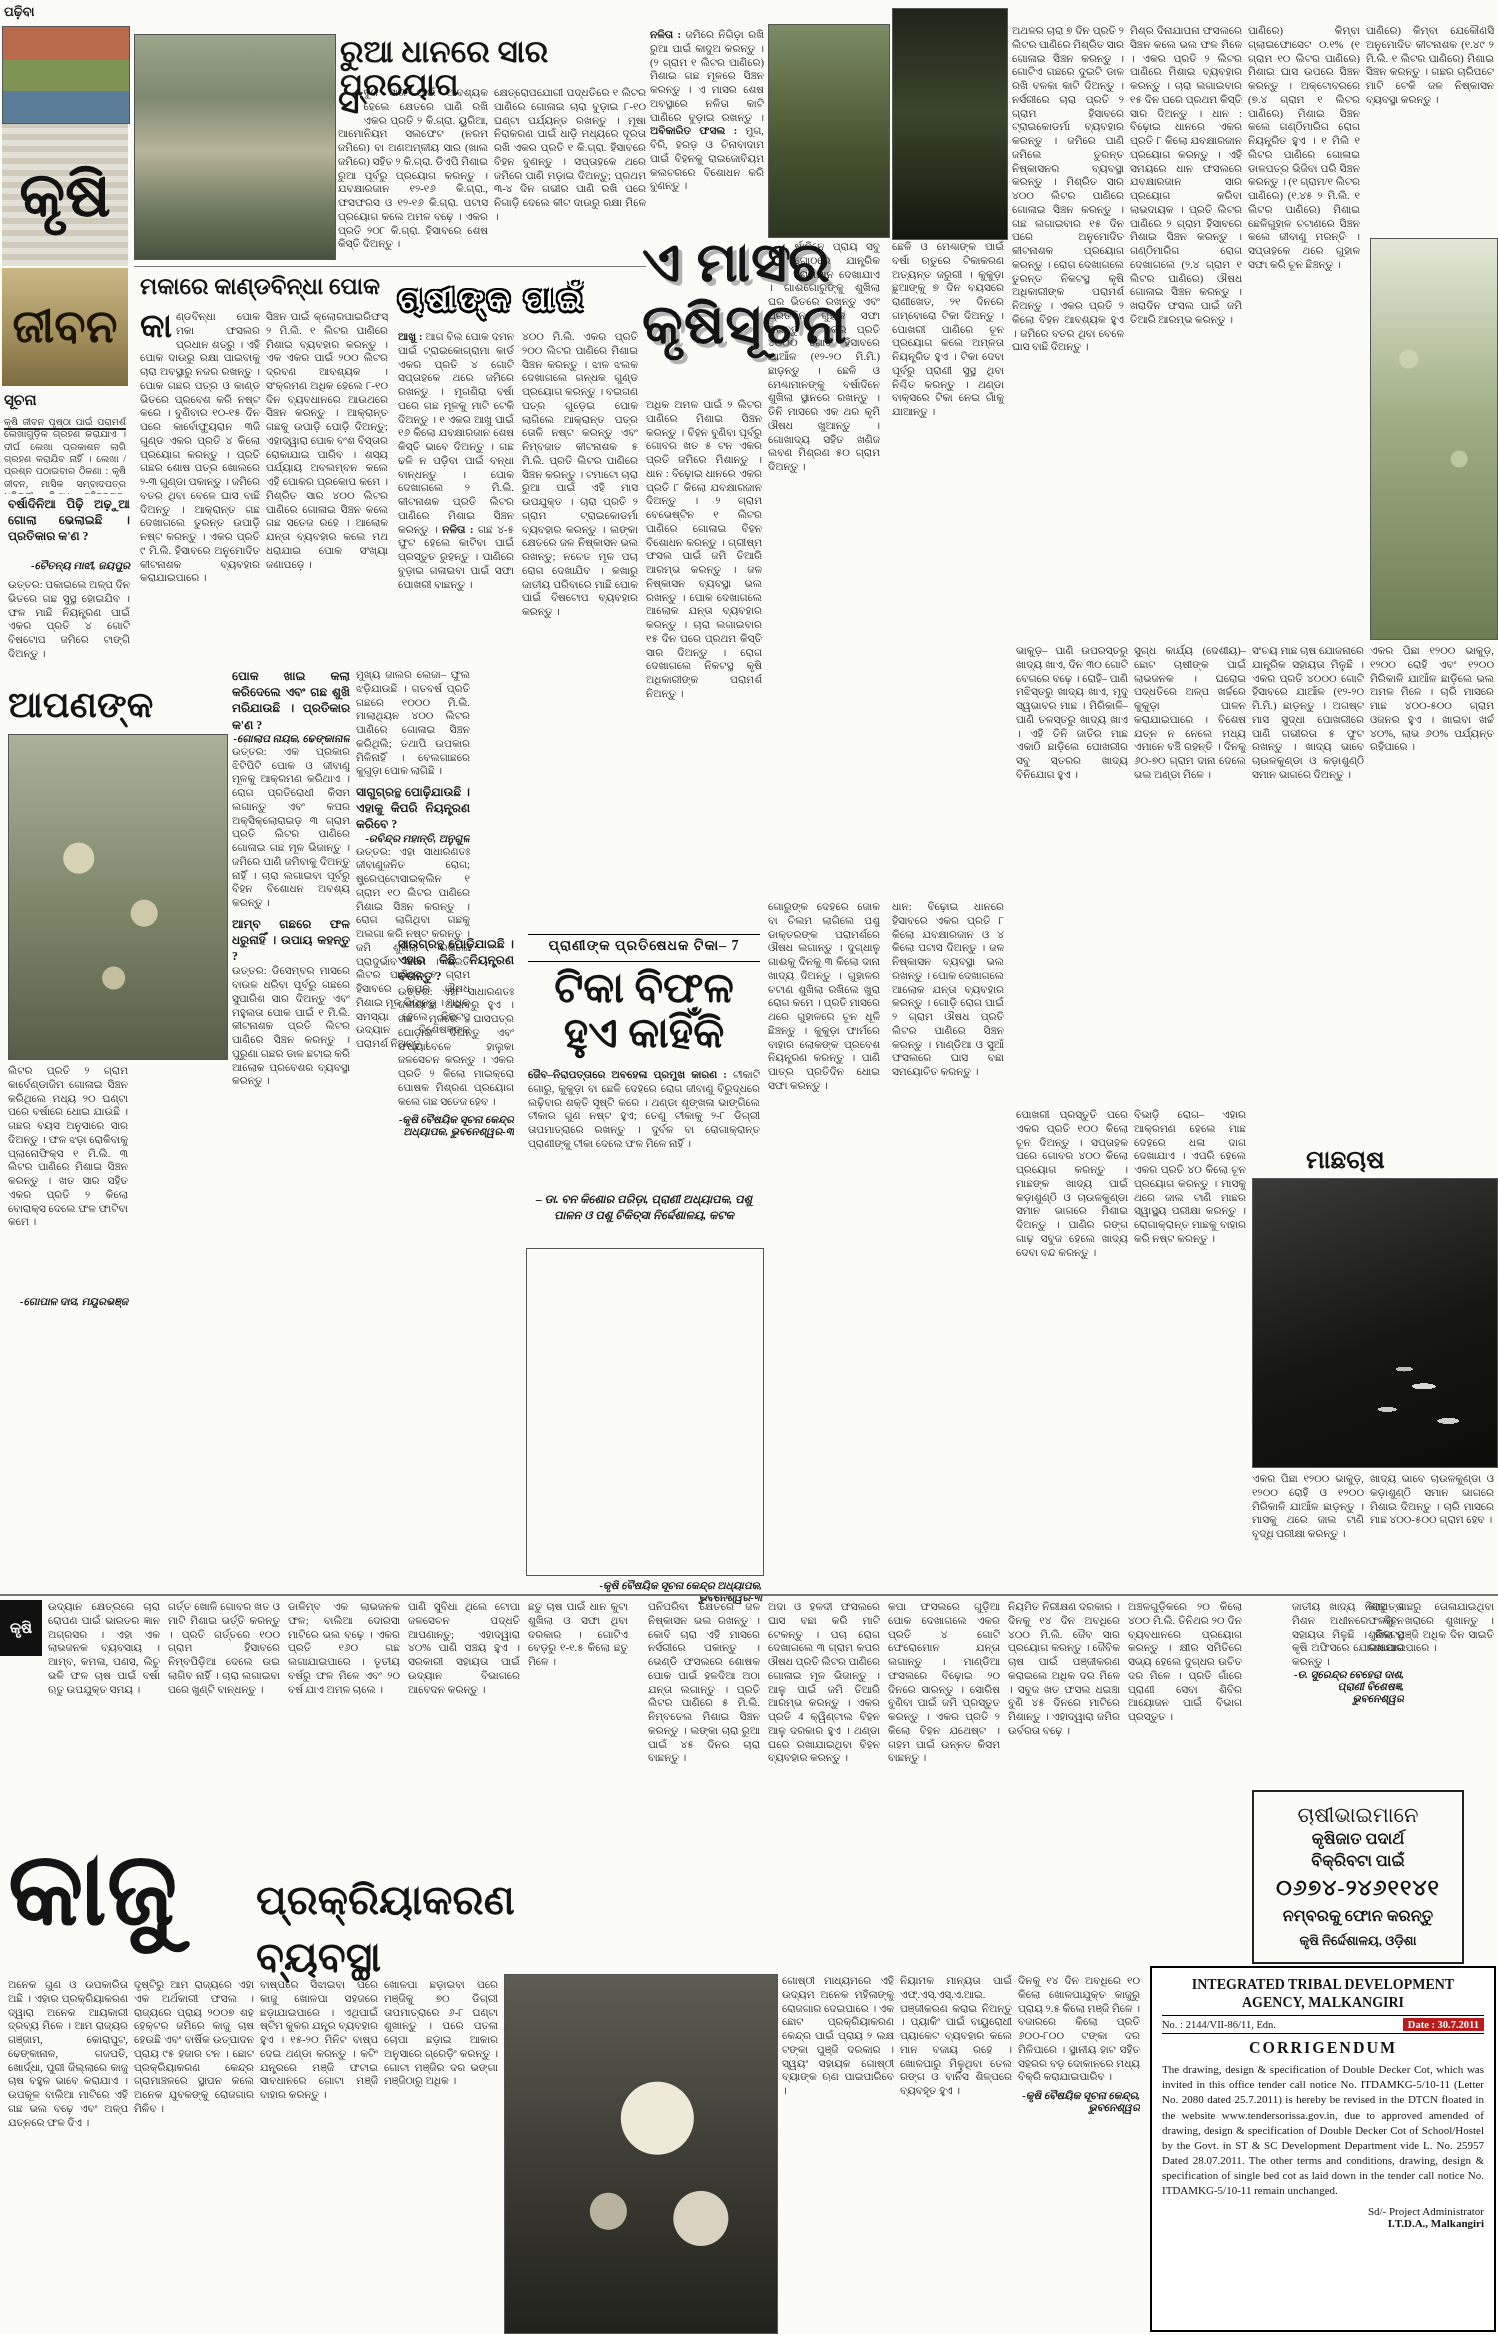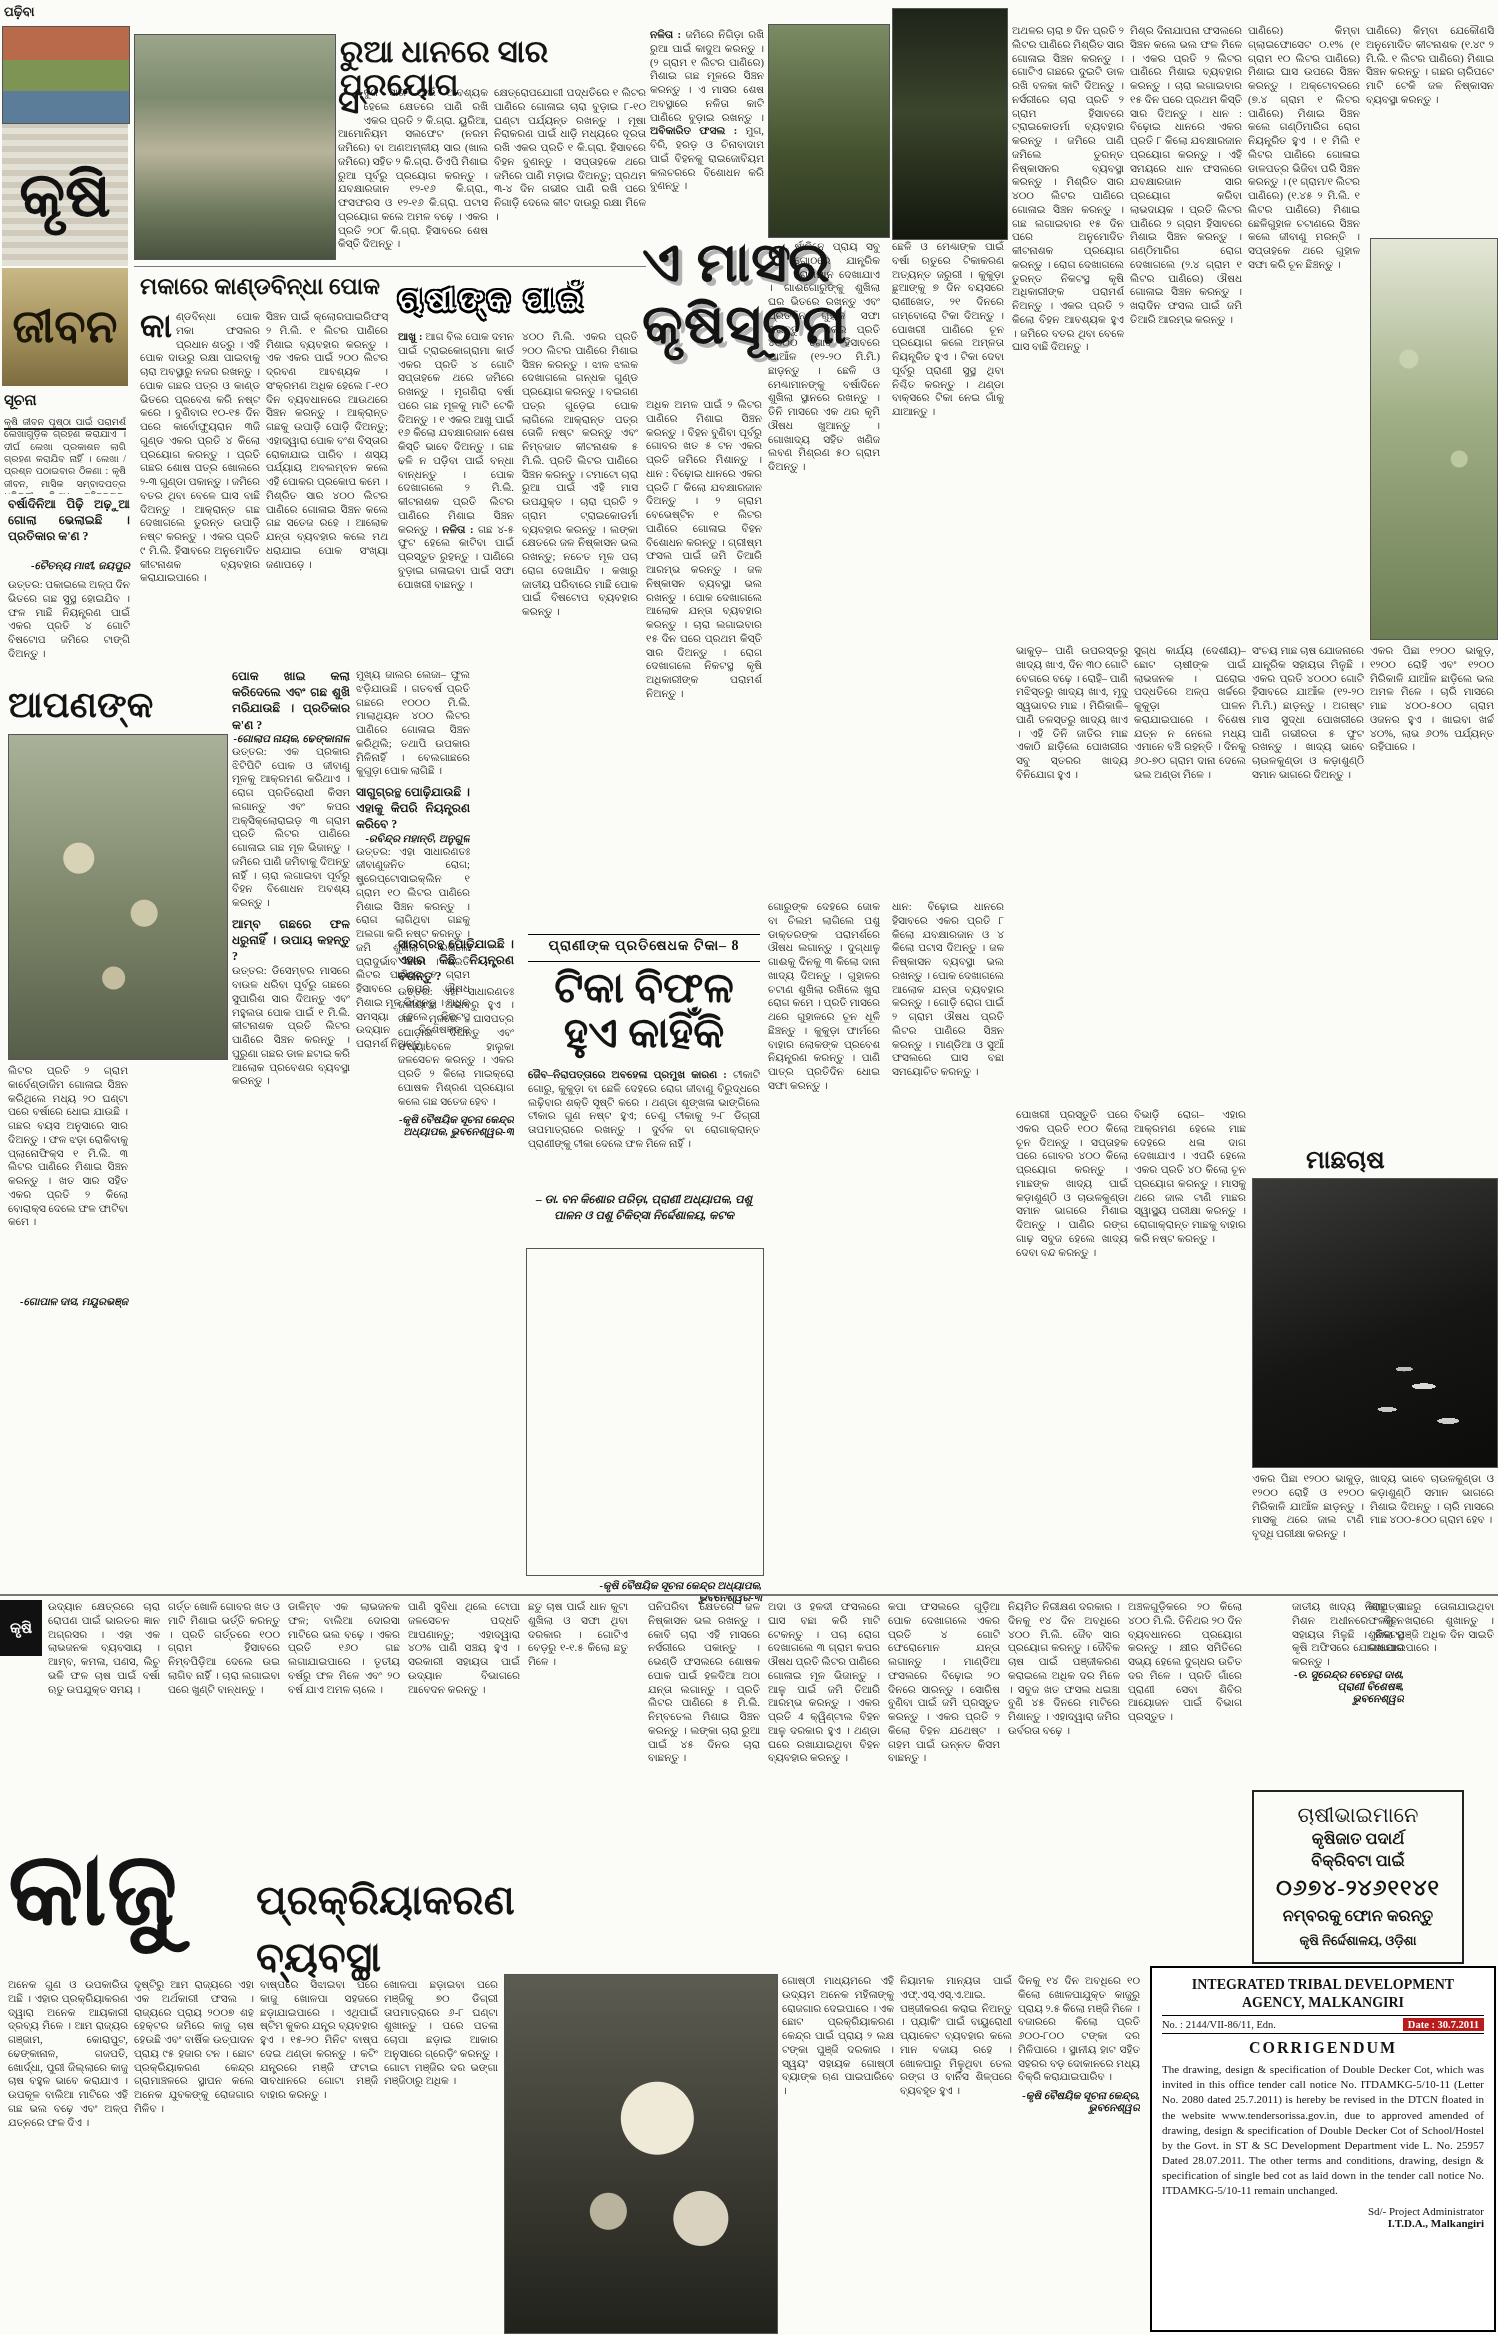--- a/index.html
+++ b/index.html
@@ -147,21 +147,21 @@
     <div class="qh" style="margin-top:6px">ସାଗୁଗ୍ରନ୍ଥ ପୋଢ଼ିଯାଉଛି । ଏହାକୁ କିପରି ନିୟନ୍ତ୍ରଣ କରିବେ ?</div>
     <div class="sig">-ରବିନ୍ଦ୍ର ମହାନ୍ତି, ଅନୁଗୁଳ</div>
     <div class="t">ଉତ୍ତର: ଏହା ସାଧାରଣତଃ ଜୀବାଣୁଜନିତ ରୋଗ; ଷ୍ଟ୍ରେପ୍ଟୋସାଇକ୍ଲିନ ୧ ଗ୍ରାମ ୧୦ ଲିଟର ପାଣିରେ ମିଶାଇ ସିଞ୍ଚନ କରନ୍ତୁ । ରୋଗ ଲାଗିଥିବା ଗଛକୁ ଅଲଗା କରି ନଷ୍ଟ କରନ୍ତୁ । ଜମି ଶୁଖିଲା ରଖିଲେ ପ୍ରାଦୁର୍ଭାବ କମେ । ପ୍ରତି ଲିଟର ପାଣିରେ ୨ ଗ୍ରାମ ହିସାବରେ କପର ଔଷଧ ମିଶାଇ ମୂଳ ଭିଜାନ୍ତୁ । ଅଧିକ ସମସ୍ୟା ହେଲେ ନିକଟସ୍ଥ ଉଦ୍ୟାନ ବିଶେଷଜ୍ଞଙ୍କ ପରାମର୍ଶ ନିଅନ୍ତୁ ।</div>
   </div>
   <div class="abs" style="left:398px;top:936px;width:116px;height:378px;overflow:hidden">
     <div class="qh">ସାଉଗ୍ରନ୍ଥ ପୋଢ଼ିଯାଇଛି । ଏହାର କିଛି ନିୟନ୍ତ୍ରଣ ବତାନ୍ତୁ ?</div>
     <div class="t">ଉତ୍ତର: ଏହା ସାଧାରଣତଃ ଜଳୀୟାଂଶ ଅଭାବରୁ ହୁଏ । ଗଛ ମୂଳରେ ଘାସପତ୍ର ଘୋଡ଼ାଇ ଦିଅନ୍ତୁ ଏବଂ ସଂଧ୍ୟାବେଳେ ହାଲୁକା ଜଳସେଚନ କରନ୍ତୁ । ଏକର ପ୍ରତି ୨ କିଲୋ ମାଇକ୍ରୋ ପୋଷକ ମିଶ୍ରଣ ପ୍ରୟୋଗ କଲେ ଗଛ ସତେଜ ହେବ ।</div>
     <div class="sig" style="margin-top:6px">-କୃଷି ବୈଷୟିକ ସୂଚନା କେନ୍ଦ୍ର ଅଧ୍ୟାପକ, ଭୁବନେଶ୍ୱର-୩</div>
   </div>
 
-  <div class="abs kicker" style="left:528px;top:934px;width:232px;height:20px">ପ୍ରାଣୀଙ୍କ ପ୍ରତିଷେଧକ ଟିକା– 8</div>
+  <div class="abs kicker" style="left:528px;top:934px;width:232px;height:20px">ପ୍ରାଣୀଙ୍କ ପ୍ରତିଷେଧକ ଟିକା– 7</div>
   <div class="abs h-vaccine" style="left:528px;top:966px;width:232px;height:98px">
     <div>ଟିକା ବିଫଳ</div>
     <div>ହୁଏ କାହିଁକି</div>
   </div>
   <div class="abs t" style="left:528px;top:1068px;width:232px;height:120px">
     <span class="bold">ଜୈବ–ନିରାପତ୍ତାରେ ଅବହେଳା ପ୍ରମୁଖ କାରଣ : </span><span>ଟୀକାଟି ଗୋରୁ, କୁକୁଡ଼ା ବା ଛେଳି ଦେହରେ ରୋଗ ଜୀବାଣୁ ବିରୁଦ୍ଧରେ ଲଢ଼ିବାର ଶକ୍ତି ସୃଷ୍ଟି କରେ । ଥଣ୍ଡା ଶୃଙ୍ଖଳା ଭାଙ୍ଗିଲେ ଟୀକାର ଗୁଣ ନଷ୍ଟ ହୁଏ; ତେଣୁ ଟୀକାକୁ ୨-୮ ଡିଗ୍ରୀ ତାପମାତ୍ରାରେ ରଖନ୍ତୁ । ଦୁର୍ବଳ ବା ରୋଗାକ୍ରାନ୍ତ ପ୍ରାଣୀଙ୍କୁ ଟୀକା ଦେଲେ ଫଳ ମିଳେ ନାହିଁ ।</span>
   </div>
   <div class="abs byline" style="left:528px;top:1192px;width:232px;height:48px">– ଡା. ବନ କିଶୋର ପରିଡ଼ା, ପ୍ରାଣୀ ଅଧ୍ୟାପକ, ପଶୁ ପାଳନ ଓ ପଶୁ ଚିକିତ୍ସା ନିର୍ଦ୍ଦେଶାଳୟ, କଟକ</div>
   <div class="abs photo ph-cow" style="left:526px;top:1248px;width:236px;height:326px"></div>
   <div class="abs sig" style="left:540px;top:1580px;width:222px;height:16px">-କୃଷି ବୈଷୟିକ ସୂଚନା କେନ୍ଦ୍ର ଅଧ୍ୟାପକ, ଭୁବନେଶ୍ୱର-୩</div>

